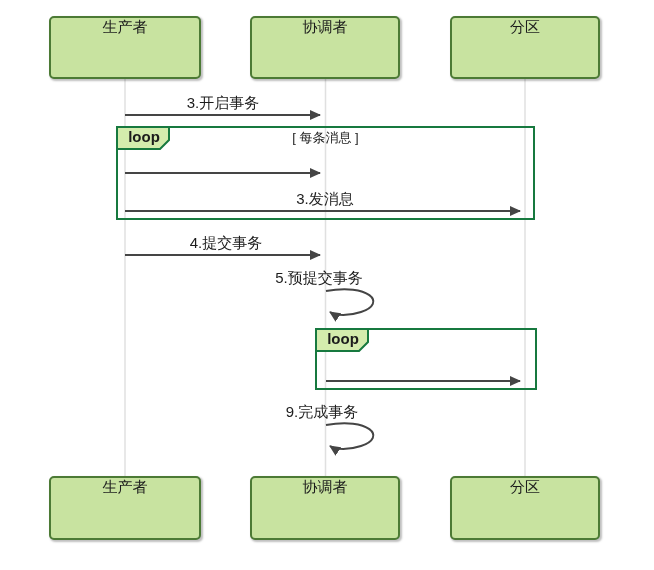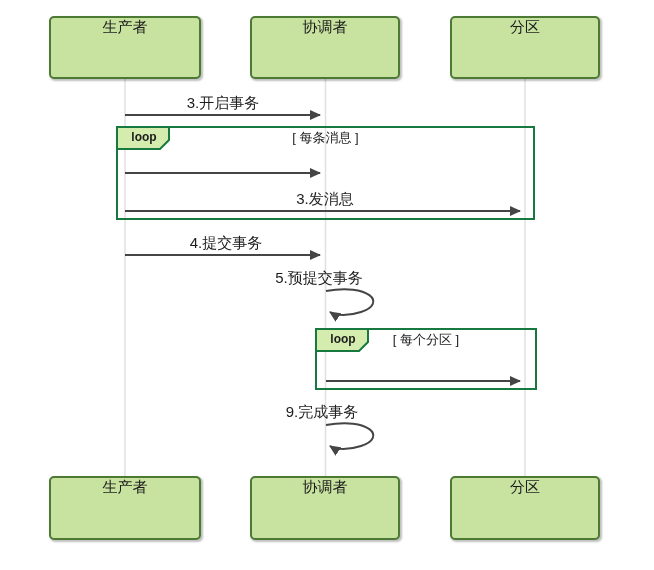--- a/index.html
+++ b/index.html
@@ -27,21 +27,21 @@
   }
   .loop-frame{
     position:absolute;z-index:1;
     border:2px solid var(--frame-border);
     background:transparent;
   }
   .loop-tab{position:absolute;left:-2px;top:-2px;}
   .loop-tab path{fill:var(--tab-fill);stroke:var(--frame-border);stroke-width:2;}
   .loop-keyword{
     position:absolute;left:-2px;top:-2px;width:56px;height:23px;
-    line-height:22px;text-align:center;font-size:12px;font-weight:600;z-index:2;
+    line-height:22px;text-align:center;font-size:15px;font-weight:600;z-index:2;
   }
   .loop-cond{
     position:absolute;left:0;right:0;top:1px;
     text-align:center;font-size:13px;white-space:nowrap;z-index:2;
   }
   .msg-label{
     position:absolute;z-index:2;transform:translateX(-50%);
     font-size:15px;white-space:nowrap;color:var(--text);
   }
 </style>
@@ -76,21 +76,20 @@
     </svg>
     <div class="loop-keyword">loop</div>
     <div class="loop-cond">[ 每条消息 ]</div>
   </div>
 
   <div class="loop-frame" style="left:315px;top:328px;width:222px;height:62px">
     <svg class="loop-tab" width="56" height="26" viewBox="0 0 56 26">
       <path d="M1,1 H53 V14 L44,23 H1 Z"></path>
     </svg>
     <div class="loop-keyword">loop</div>
-    <div class="loop-cond">[ 每个分区 ]</div>
   </div>
 
   <div class="msg-label" style="left:223px;top:94px">3.开启事务</div>
   <div class="msg-label" style="left:325px;top:190px">3.发消息</div>
   <div class="msg-label" style="left:226px;top:234px">4.提交事务</div>
   <div class="msg-label" style="left:319px;top:269px">5.预提交事务</div>
   <div class="msg-label" style="left:322px;top:403px">9.完成事务</div>
 
   <div class="actor" style="left:49px;top:16px;width:152px;height:63px">
     <span>生产者</span>

